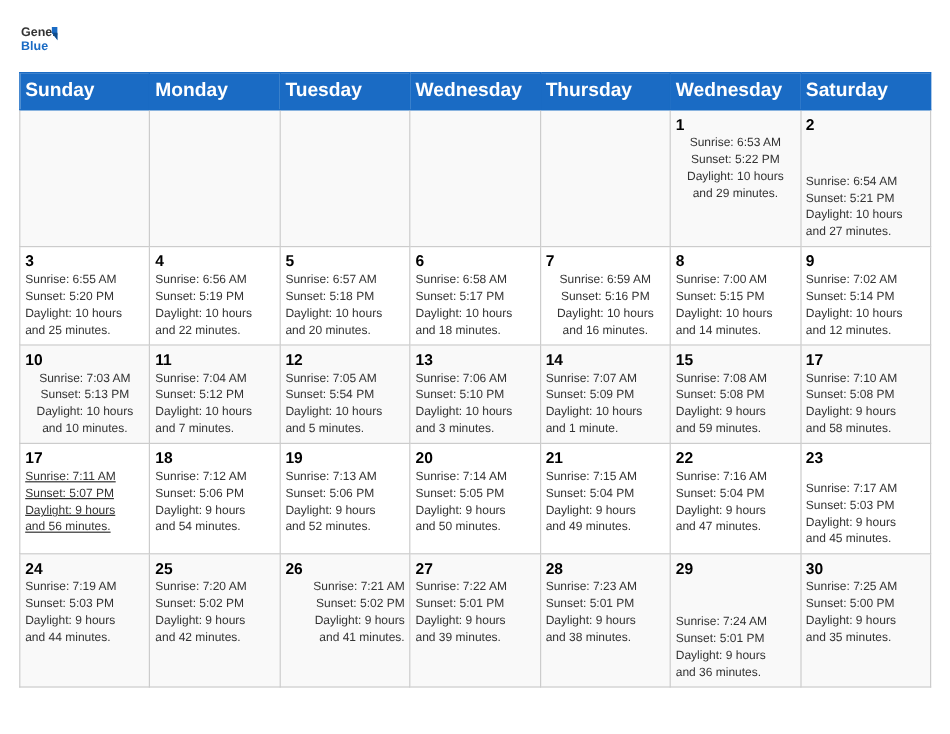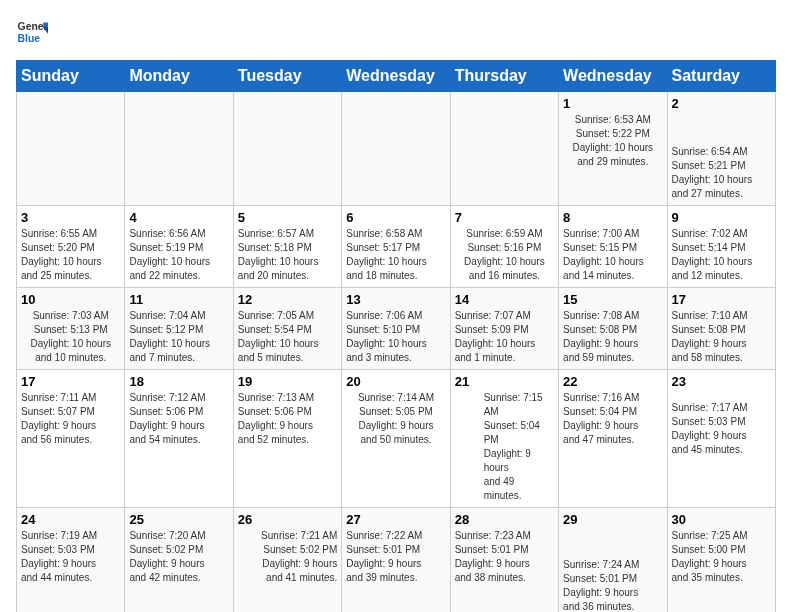--- a/index.html
+++ b/index.html
@@ -234,49 +234,49 @@
           <span class="day-num">17</span>
           <div class="day-info" style="white-space: pre-line;">Sunrise: 7:10 AM
 Sunset: 5:08 PM
 Daylight: 9 hours
 and 58 minutes.</div>
         </td>
       </tr>
       <tr>
         <td>
           <span class="day-num">17</span>
-          <div class="day-info" style="white-space: pre-line;">Sunrise: 7:11 AM
+          <div class="day-info" style="white-space: pre-line; text-decoration: underline;">Sunrise: 7:11 AM
 Sunset: 5:07 PM
 Daylight: 9 hours
 and 56 minutes.</div>
         </td>
         <td>
           <span class="day-num">18</span>
           <div class="day-info" style="white-space: pre-line;">Sunrise: 7:12 AM
 Sunset: 5:06 PM
 Daylight: 9 hours
 and 54 minutes.</div>
         </td>
         <td>
           <span class="day-num">19</span>
           <div class="day-info" style="white-space: pre-line;">Sunrise: 7:13 AM
 Sunset: 5:06 PM
 Daylight: 9 hours
 and 52 minutes.</div>
         </td>
         <td>
           <span class="day-num">20</span>
-          <div class="day-info" style="white-space: pre-line; text-align: center;">Sunrise: 7:14 AM
+          <div class="day-info" style="white-space: pre-line;">Sunrise: 7:14 AM
 Sunset: 5:05 PM
 Daylight: 9 hours
 and 50 minutes.</div>
         </td>
         <td>
           <span class="day-num">21</span>
-          <div class="day-info" style="white-space: pre-line; margin-left: 29px;">Sunrise: 7:15 AM
+          <div class="day-info" style="white-space: pre-line;">Sunrise: 7:15 AM
 Sunset: 5:04 PM
 Daylight: 9 hours
 and 49 minutes.</div>
         </td>
         <td>
           <span class="day-num">22</span>
           <div class="day-info" style="white-space: pre-line;">Sunrise: 7:16 AM
 Sunset: 5:04 PM
 Daylight: 9 hours
 and 47 minutes.</div>

